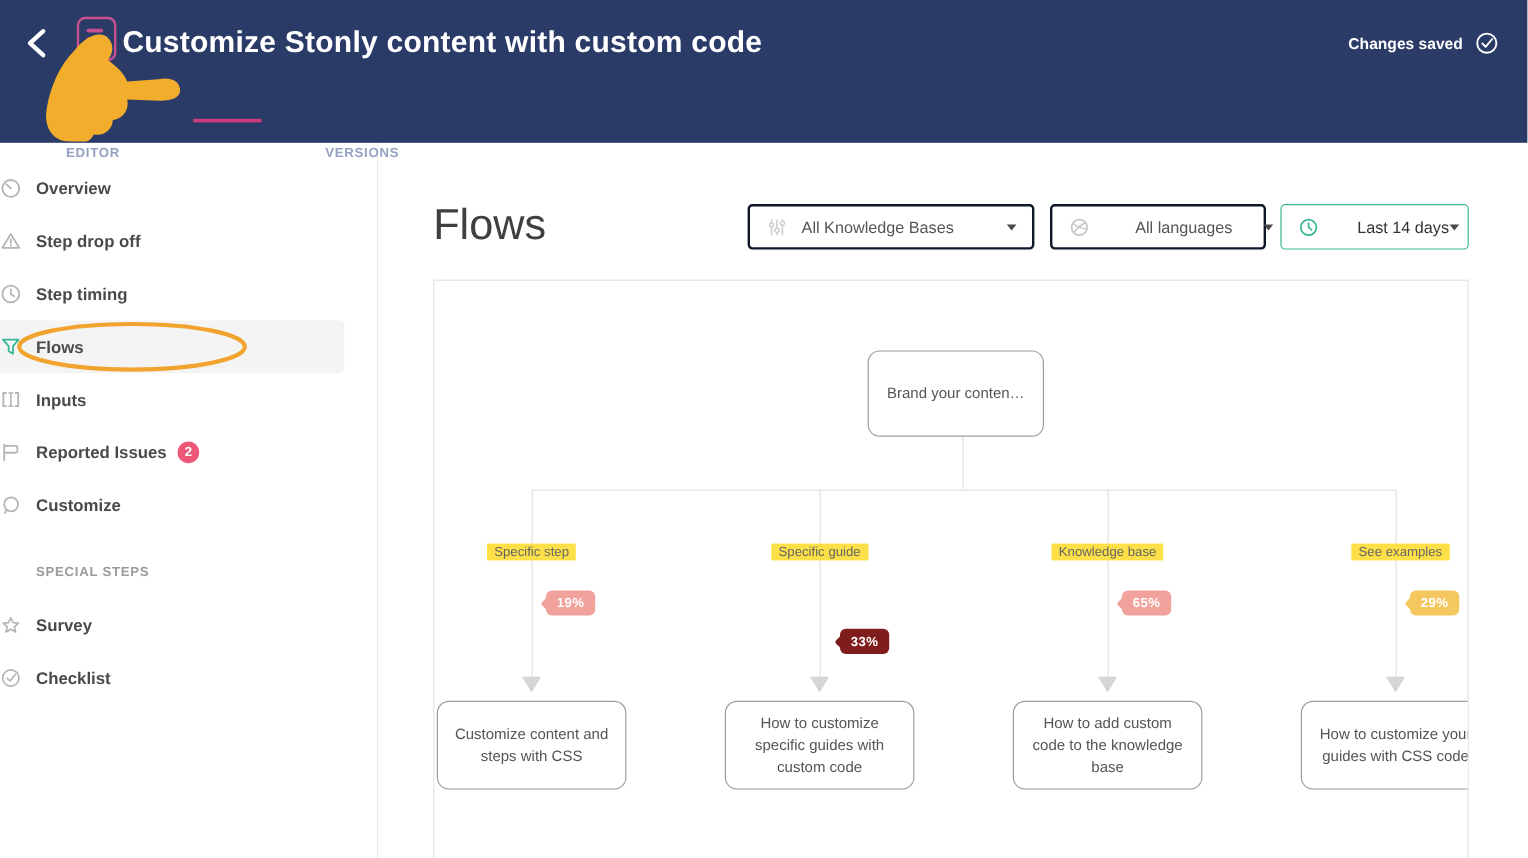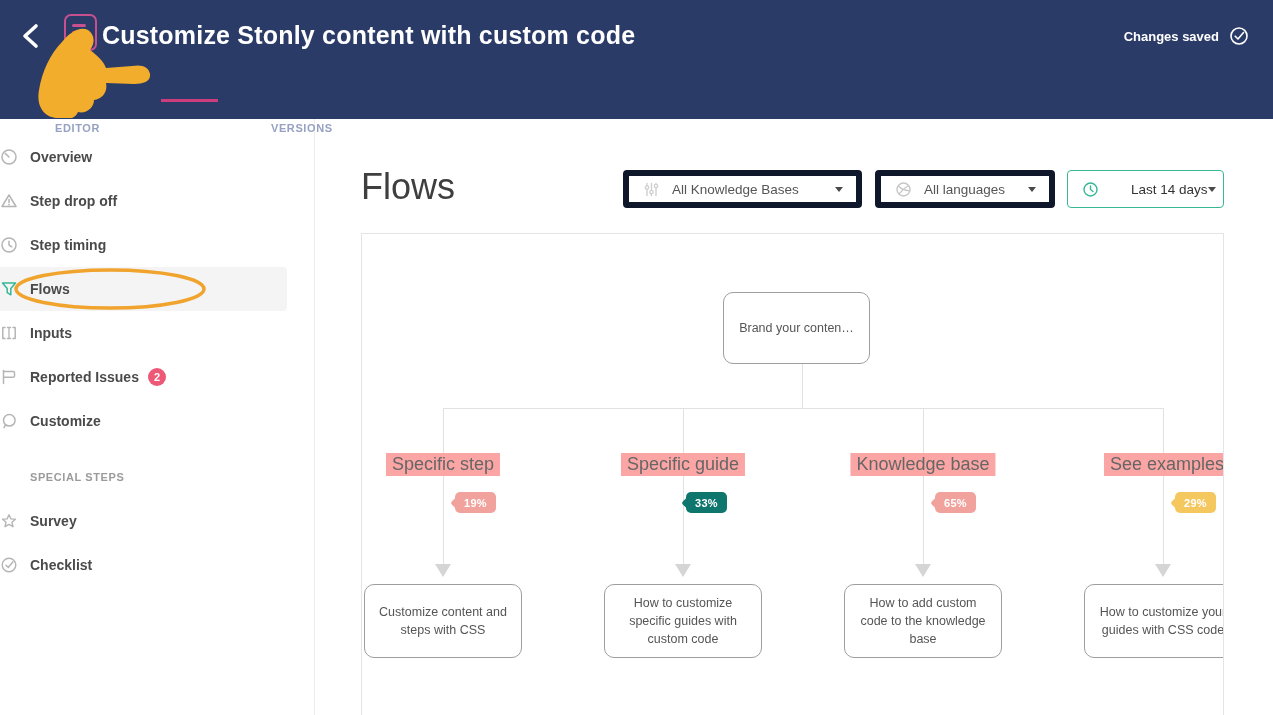--- a/index.html
+++ b/index.html
@@ -40,44 +40,44 @@
                  justify-content:center; }
   .section-label { margin:28px 0 0 30px; font-size:11px; font-weight:600; color:#9B9B9B;
                    letter-spacing:0.6px; }
   .side-list.special { padding-top:16px; }
   .ellipse-annot { position:absolute; left:12px; top:148px; width:196px; height:44px; z-index:3;
                    pointer-events:none; }
 
   
   .main-heading { position:absolute; left:361px; top:166px; font-size:36px; font-weight:300;
                   color:#3F3F3F; }
-  .filter { position:absolute; top:170px; height:38px; background:#fff; border:6px solid #0f172a;
+  .filter { position:absolute; top:170px; height:38px; background:#fff; border:2px solid #0f172a;
             border-radius:4px; display:flex; align-items:center; cursor:pointer; }
   .filter .fic { margin-left:14px; width:17px; height:17px; flex:0 0 17px; }
   .filter .ftext { margin-left:12px; font-size:13.5px; color:#555; white-space:nowrap; }
   .filter .caret { margin-left:auto; margin-right:13px; width:0; height:0;
                    border-left:4.5px solid transparent; border-right:4.5px solid transparent;
                    border-top:5px solid #4A4A4A; }
   .filter-kb { left:623px; width:239px; }
-  .filter-lang { left:875px; width:180px; }
+  .filter-lang { left:875px; width:180px;gap:26px; }
   .filter-date { left:1067px; width:157px; border:1.5px solid #3AB795; }
   .filter-date .ftext { color:#333;margin-left:32px; }
 
   
   .diagram { position:absolute; left:361px; top:233px; width:863px; height:500px;
              border:1px solid #E4E4E4; background:#fff; overflow:hidden; }
   .node { position:absolute; border:1px solid #9E9E9E; border-radius:10px; background:#fff;
           display:flex; align-items:center; justify-content:center; text-align:center;
           font-size:12.5px; color:#555; line-height:1.45; padding:0 13px; cursor:pointer; }
   .node-root { left:361px; top:58px; width:147px; height:72px; }
   .node-leaf { top:350px; width:158px; height:74px; }
   .vline { position:absolute; width:1px; background:#E1E1E1; }
   .hline { position:absolute; height:1px; background:#E1E1E1; }
-  .branch-label { position:absolute; top:219px; transform:translateX(-50%); background:#fca5a5;
-                  padding:1px 6px; font-size:18px; color:#666; white-space:nowrap; }
+  .branch-label { position:absolute; top:219px; transform:translateX(-50%); background:#fde047;
+                  padding:1px 6px; font-size:11px; color:#666; white-space:nowrap; }
   .pct-badge { position:absolute; top:258px; height:21px; border-radius:5px; color:#fff;
                font-size:11px; font-weight:700; letter-spacing:0.3px; display:flex;
                align-items:center; padding:0 9px; }
   .pct-badge::before { content:""; position:absolute; left:-3px; top:6.5px; width:8px; height:8px;
                        background:inherit; transform:rotate(45deg); border-radius:2px; }
   .arrow-down { position:absolute; top:330px; width:0; height:0;
                 border-left:8px solid transparent; border-right:8px solid transparent;
                 border-top:13px solid #D5D5D5; }
 </style>
 </head>
@@ -248,21 +248,21 @@
   <div class="vline" style="left:321px; top:174px; height:156px;"></div>
   <div class="vline" style="left:561px; top:174px; height:156px;"></div>
   <div class="vline" style="left:801px; top:174px; height:156px;"></div>
 
   <div class="branch-label" style="left:81px;">Specific step</div>
   <div class="branch-label" style="left:321px;">Specific guide</div>
   <div class="branch-label" style="left:561px;">Knowledge base</div>
   <div class="branch-label" style="left:805px;">See examples</div>
 
   <div class="pct-badge" style="left: 93px; background: rgb(242, 162, 156);">19%</div>
-  <div class="pct-badge" style="left: 324px; background: #0f766e;">33%</div>
+  <div class="pct-badge" style="left: 338px; background: #7f1d1d; margin-top: 32px;">33%</div>
   <div class="pct-badge" style="left: 573px; background: rgb(242, 162, 156);">65%</div>
   <div class="pct-badge" style="left: 813px; background: rgb(245, 199, 95);">29%</div>
 
   <div class="arrow-down" style="left:73px;"></div>
   <div class="arrow-down" style="left:313px;"></div>
   <div class="arrow-down" style="left:553px;"></div>
   <div class="arrow-down" style="left:793px;"></div>
 
   <div class="node node-leaf" style="left:2px;">Customize content and steps with CSS</div>
   <div class="node node-leaf" style="left:242px;">How to customize specific guides with custom code</div>

